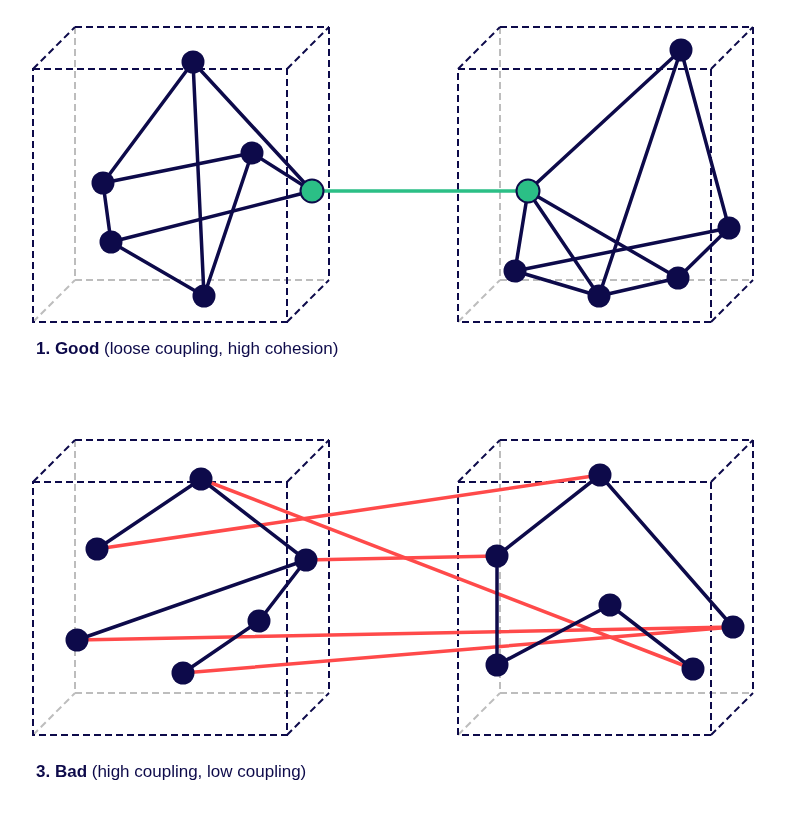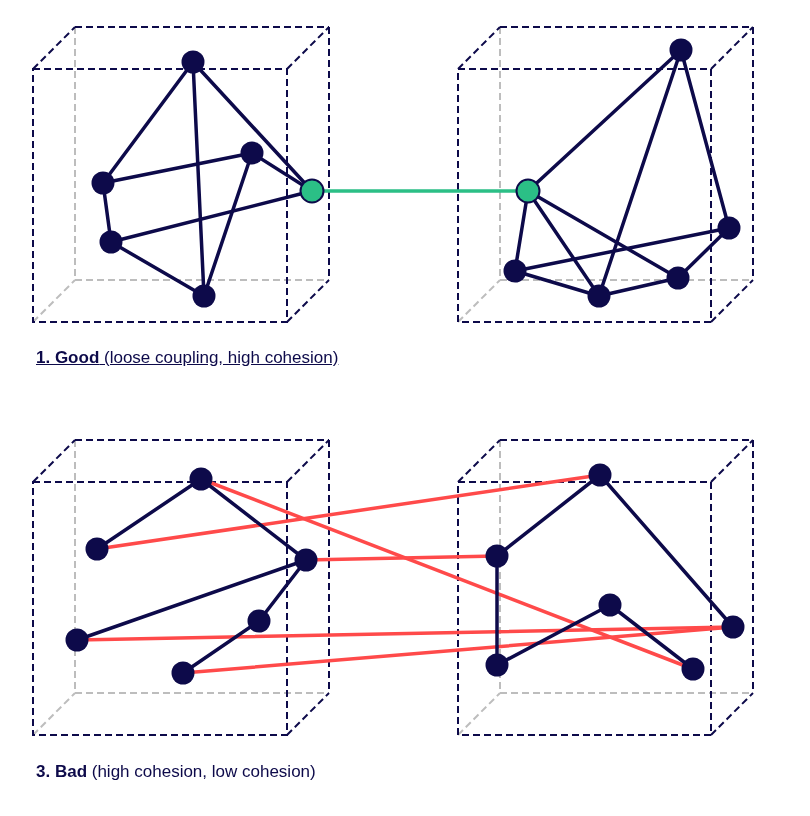--- a/index.html
+++ b/index.html
@@ -8,21 +8,21 @@
     .caption {
       position: absolute;
       left: 36px;
       font-family: "Liberation Sans", "DejaVu Sans", sans-serif;
       font-size: 17px;
       color: #0d0a4a;
       white-space: nowrap;
     }
     .caption b { font-weight: 700; }
     .caption .rest { font-weight: 400; }
-    #caption-good { top: 348px; text-decoration: underline; }
+    #caption-good { top: 339px; }
     #caption-bad { top: 762px; }
   </style>
 </head>
 <body>
 
 <svg id="diagram" width="810" height="816" viewBox="0 0 810 816" xmlns="http://www.w3.org/2000/svg">
   <g id="boxes-layer">
       <g>
         <line x1="75" y1="27" x2="75" y2="280" stroke="#bdbdbd" stroke-width="2" stroke-linecap="butt" stroke-dasharray="7,4"></line>
         <line x1="75" y1="280" x2="329" y2="280" stroke="#bdbdbd" stroke-width="2" stroke-linecap="butt" stroke-dasharray="7,4"></line>
@@ -132,14 +132,14 @@
       <circle cx="497" cy="665" r="11.5" fill="#0d0a4a" stroke="#0d0a4a" stroke-width="0"></circle>
       <circle cx="733" cy="627" r="11.5" fill="#0d0a4a" stroke="#0d0a4a" stroke-width="0"></circle>
       <circle cx="693" cy="669" r="11.5" fill="#0d0a4a" stroke="#0d0a4a" stroke-width="0"></circle>
     </g>
 </svg>
 
 <div class="caption" id="caption-good">
   <b>1. Good</b><span class="rest"> (loose coupling, high cohesion)</span>
 </div>
 <div class="caption" id="caption-bad">
-  <b>3. Bad</b><span class="rest"> (high cohesion, low cohesion)</span>
+  <b>3. Bad</b><span class="rest"> (high coupling, low coupling)</span>
 </div>
 
 </body></html>

